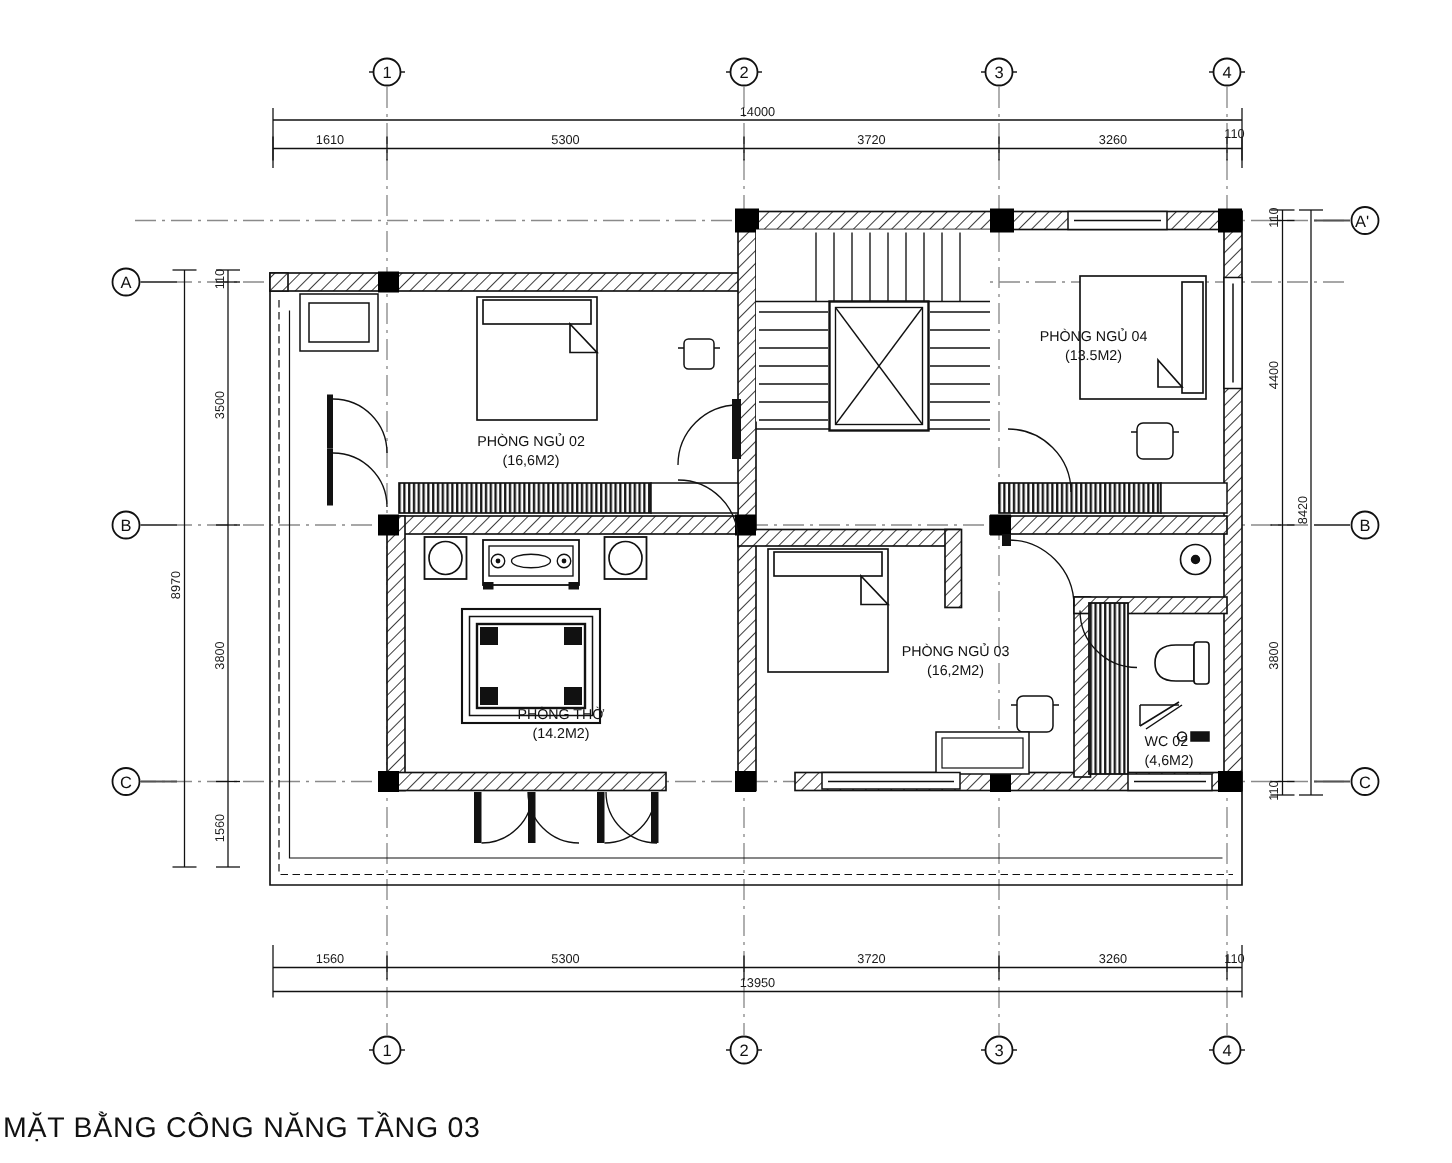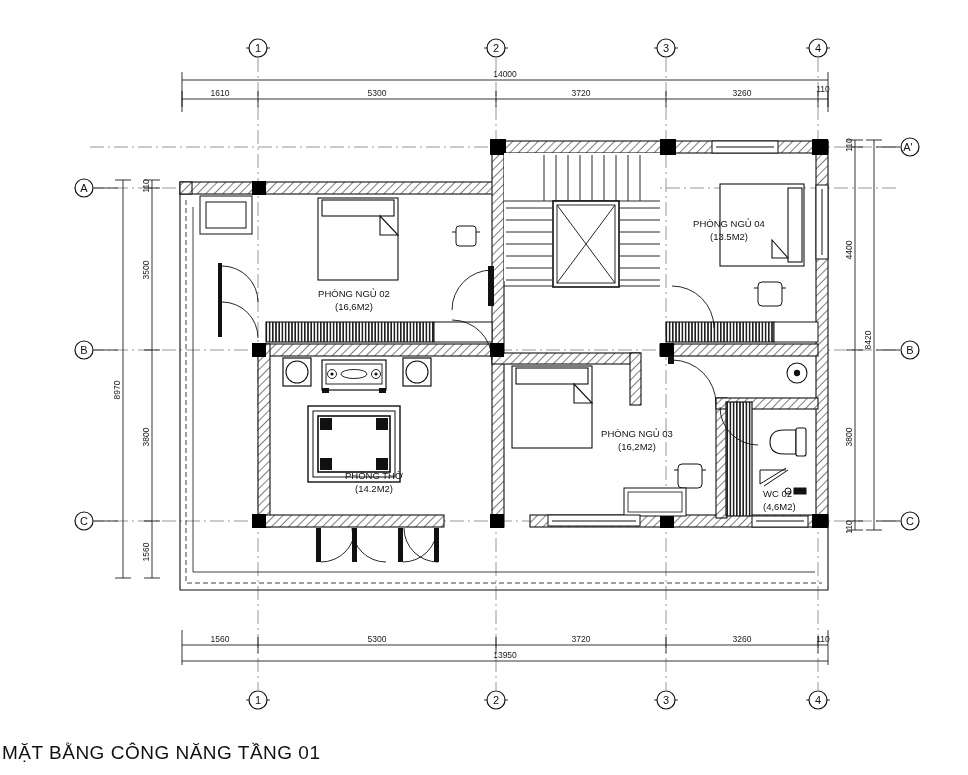--- a/index.html
+++ b/index.html
@@ -456,13 +456,13 @@
 
     <text class="roomtxt" x="729" y="227" text-anchor="middle">PHÒNG NGỦ 04</text>
     <text class="roomtxt" x="729" y="240" text-anchor="middle">(13.5M2)</text>
 
     <text class="roomtxt" x="763" y="497" text-anchor="start">WC 02</text>
     <text class="roomtxt" x="763" y="510" text-anchor="start">(4,6M2)</text>
   </g>
 </svg>
 </div>
 
-<div class="title">MẶT BẰNG CÔNG NĂNG TẦNG 01</div>
+<div class="title">MẶT BẰNG CÔNG NĂNG TẦNG 03</div>
 
 </body></html>

